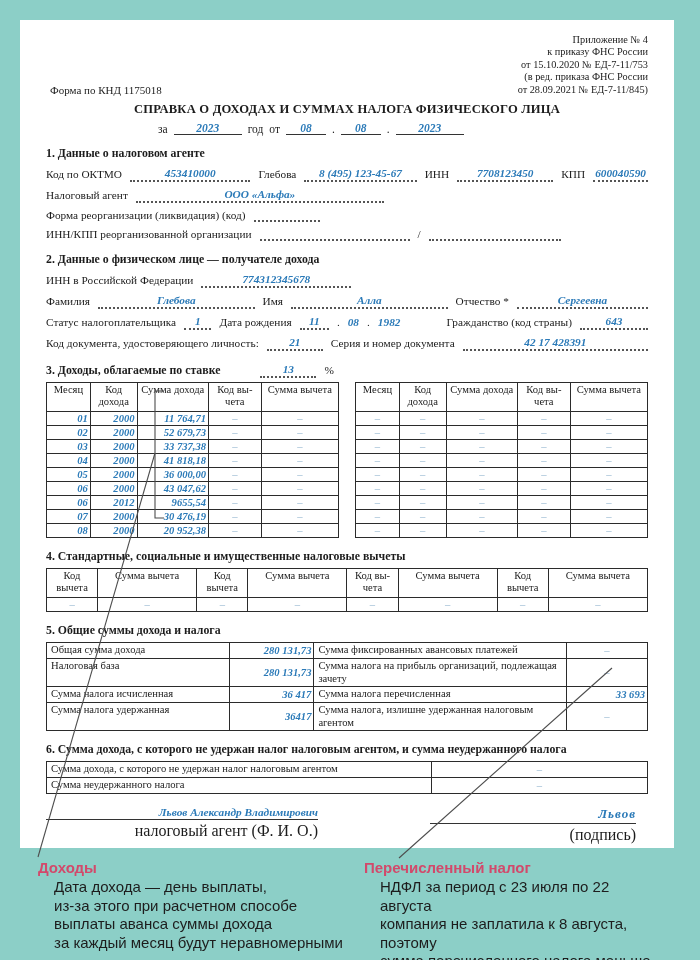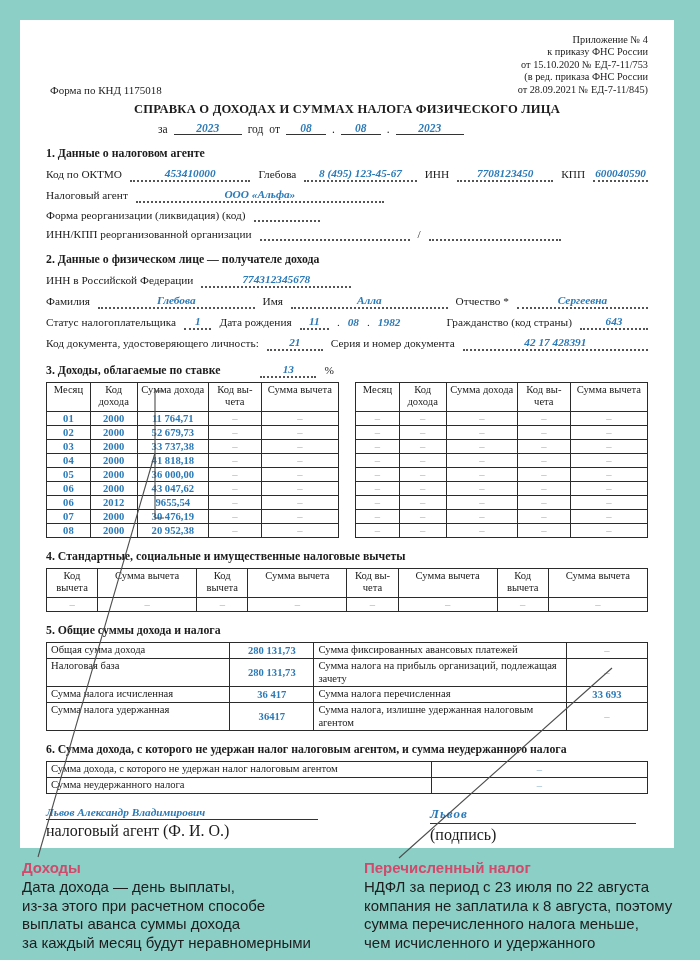--- a/index.html
+++ b/index.html
@@ -26,40 +26,40 @@
   .sec-title { font-weight:bold; font-size:11.8px; margin-top:11px; }
   .row { display:flex; align-items:center; gap:8px; margin-top:5px; font-size:11.3px; line-height:14px; }
   .lbl { white-space:nowrap; }
   .fld { border-bottom:2px dotted #555; text-align:center; min-height:13px; box-sizing:border-box; padding:0 2px; }
   .grow { flex:1; }
   
   table { border-collapse:collapse; table-layout:fixed; font-size:10.6px; }
   th, td { border:1px solid #2b2b2b; padding:0 2px; text-align:center; font-weight:normal; overflow:hidden; }
   th { vertical-align:top; line-height:12px; height:27px; padding-top:1px; }
   td { height:13px; line-height:12px; }
-  td.val { color:#2B7AB8; font-weight:bold; }
+  td.val { color:#2B7AB8; font-style:italic; font-weight:bold;text-align:right; }
   td.dash { color:#8AAFCB; }
   td.lab { text-align:left; padding:1px 4px; vertical-align:top; line-height:12.5px; }
   .income-wrap { display:flex; gap:16px; margin-top:4px; }
   .income { width:300px; }
   .full { width:100%; margin-top:4px; }
   
   .sig-row { display:flex; margin-top:12px; font-size:11.3px; }
-  .sig-block { text-align:left; }
+  .sig-block { text-align:right; }
   .sig-left { width:272px; }
   .sig-right { width:206px; margin-left:auto; margin-right:12px; }
   .sig-line { border-bottom:1px solid #333; padding-bottom:1px; }
   .sig-script { font-size:13px; letter-spacing:1px; }
   .sig-cap { font-size:16px; margin-top:2px; }
   
   .annotation { position:absolute; font-family:"Liberation Sans", sans-serif; }
-  .ann-left { left:22px; top:858px; width:352px; }
+  .ann-left { left:38px; top:858px; width:352px; }
   .ann-right { left:364px; top:858px; width:314px; }
   .ann-h { margin:0; font-size:15px; line-height:19px; font-weight:bold; color:#D2496B; }
-  .ann-b { margin:1px 0 0; font-size:15px; line-height:18.5px; color:#1d1d1d; white-space:pre-line; }
+  .ann-b { margin:1px 16px 0; font-size:15px; line-height:18.5px; color:#1d1d1d; white-space:pre-line; }
   .callouts { position:absolute; left:0; top:0; pointer-events:none; }
 </style>
 </head>
 <body>
 
 <div class="doc">
 
   <div class="head-row">
     <div class="form-code">Форма по КНД 1175018</div>
     <div class="appendix">Приложение № 4

